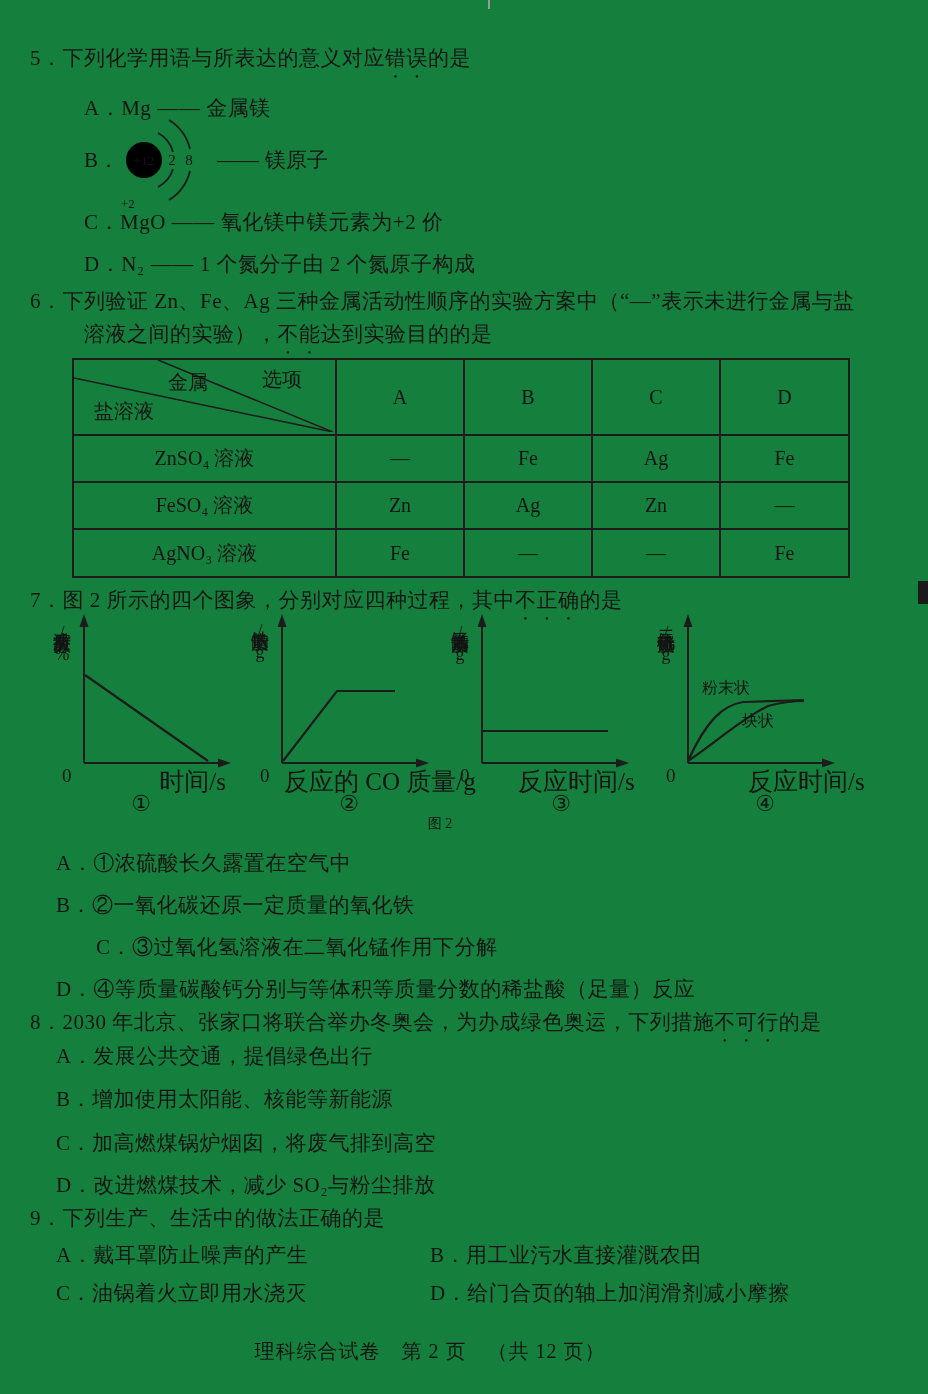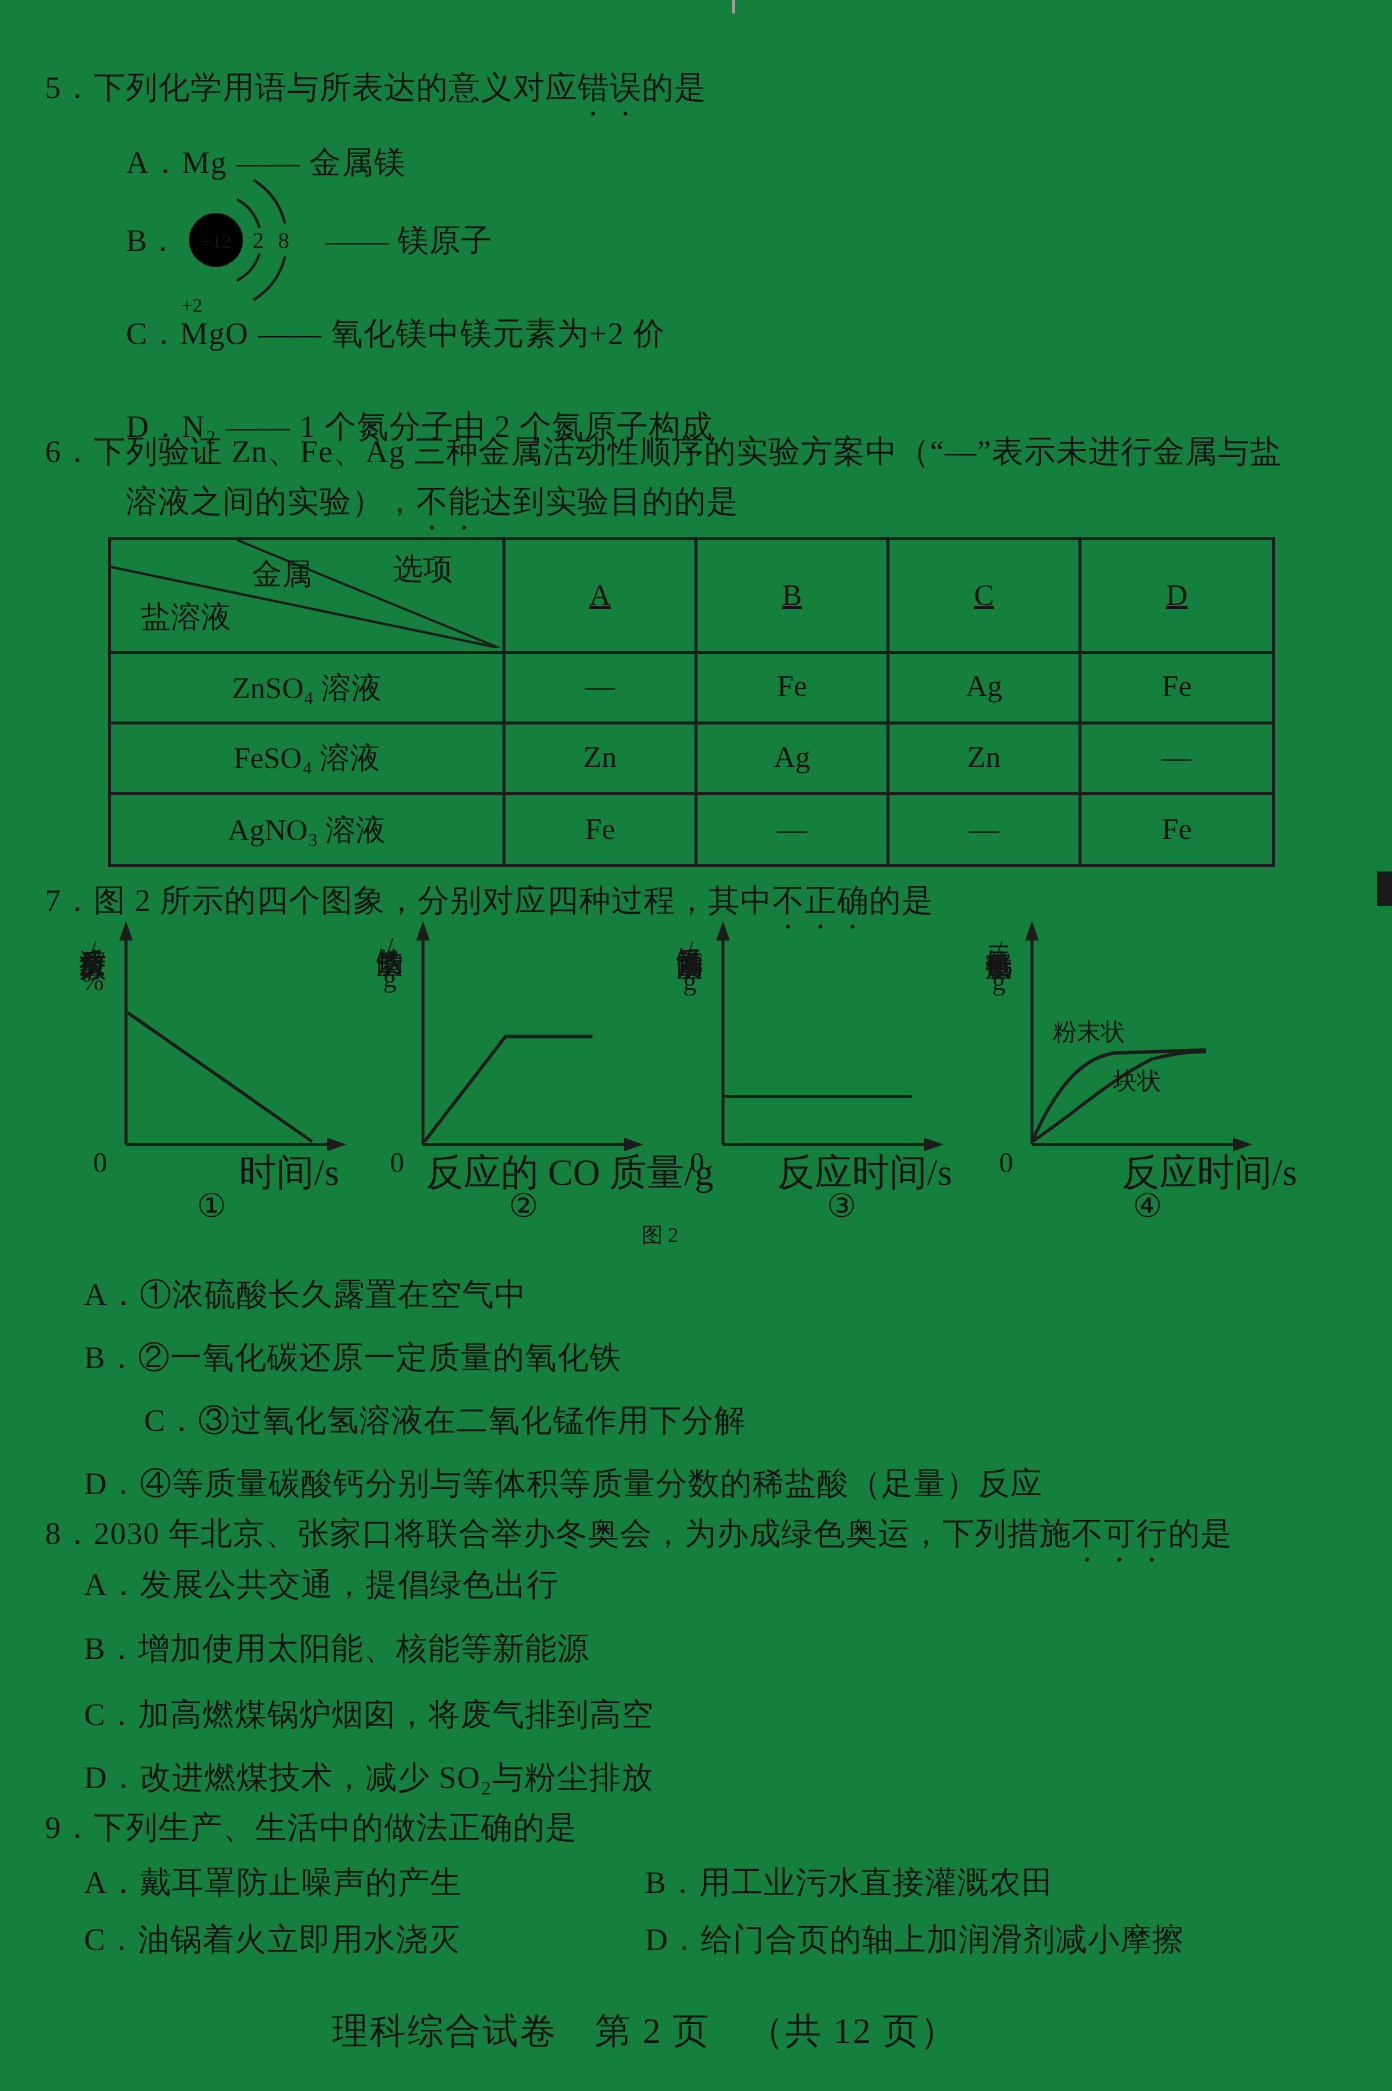--- a/index.html
+++ b/index.html
@@ -31,21 +31,21 @@
   .graph{position:absolute;width:210px;height:205px;}
   .ylab{
     position:absolute;left:2px;top:4px;writing-mode:vertical-rl;text-orientation:upright;
     font-size:18px;letter-spacing:1px;line-height:1.05;white-space:nowrap;
   }
   .plot{position:absolute;left:24px;top:0;}
   .origin0{position:absolute;left:12px;top:152px;font-size:19px;}
   .xlab{position:absolute;top:152px;font-size:25px;white-space:nowrap;}
   .cap{position:absolute;top:178px;font-size:22px;width:30px;text-align:center;}
   .figcap{position:absolute;left:380px;top:815px;width:120px;text-align:center;font-size:14px;}
-  .footer{position:absolute;left:0;top:1338px;width:860px;text-align:center;font-size:24px;letter-spacing:1px;}
+  .footer{position:absolute;left:0;top:1338px;width:860px;text-align:center;font-size:20px;letter-spacing:1px;}
   .artifact{position:absolute;background:#1a1a1a;}
   svg line,svg path{stroke:#1c1c1c;fill:none;}
   svg polygon{fill:#1c1c1c;stroke:none;}
   svg text{fill:#141414;font-family:"Liberation Serif","DejaVu Serif",serif;}
 </style>
 </head>
 <body>
 
 <div class="page">
 
@@ -75,41 +75,41 @@
       <text x="66" y="53" font-size="15" text-anchor="middle">8</text>
     </svg>
     <span class="dash">——</span>
     <span>镁原子</span>
   </div>
 
   <div class="line" style="left:84px;top:208px;">
     <span>C．</span><span class="mgo"><span class="val">+2</span><span>MgO</span></span><span class="dash">——</span><span>氧化镁中镁元素为+2 价</span>
   </div>
 
-  <div class="line" style="left:84px;top:250px;margin-top:20px;">
+  <div class="line" style="left:84px;top:250px;">
     <span>D．</span><span>N₂</span><span class="dash">——</span><span>1 个氮分子由 2 个氮原子构成</span>
   </div>
 
   <div class="line" style="left:30px;top:287px;">
     <span class="qnum">6．</span><span>下列验证 Zn、Fe、Ag 三种金属活动性顺序的实验方案中（“—”表示未进行金属与盐</span>
   </div>
   <div class="line" style="left:84px;top:320px;">
     <span>溶液之间的实验），</span><span class="emph">不能</span><span>达到实验目的的是</span>
   </div>
 
   <table class="qtable">
     <colgroup>
         <col style="width:263px">
         <col style="width:128px">
         <col style="width:128px">
         <col style="width:128px">
         <col style="width:129px">
       </colgroup>
     <tbody>
-        <tr style="height:76px;text-decoration:underline;">
+        <tr style="height:76px;">
       <td class="corner">
         <svg width="259" height="72" viewBox="0 0 259 72">
           <line x1="84" y1="0" x2="259" y2="72" stroke-width="1.6"></line>
           <line x1="0" y1="18" x2="259" y2="72" stroke-width="1.6"></line>
         </svg>
         <span class="clab" style="left:94px;top:9px;">金属</span>
         <span class="clab" style="left:188px;top:6px;">选项</span>
         <span class="clab" style="left:20px;top:38px;">盐溶液</span>
       </td>
       <td>A</td>

